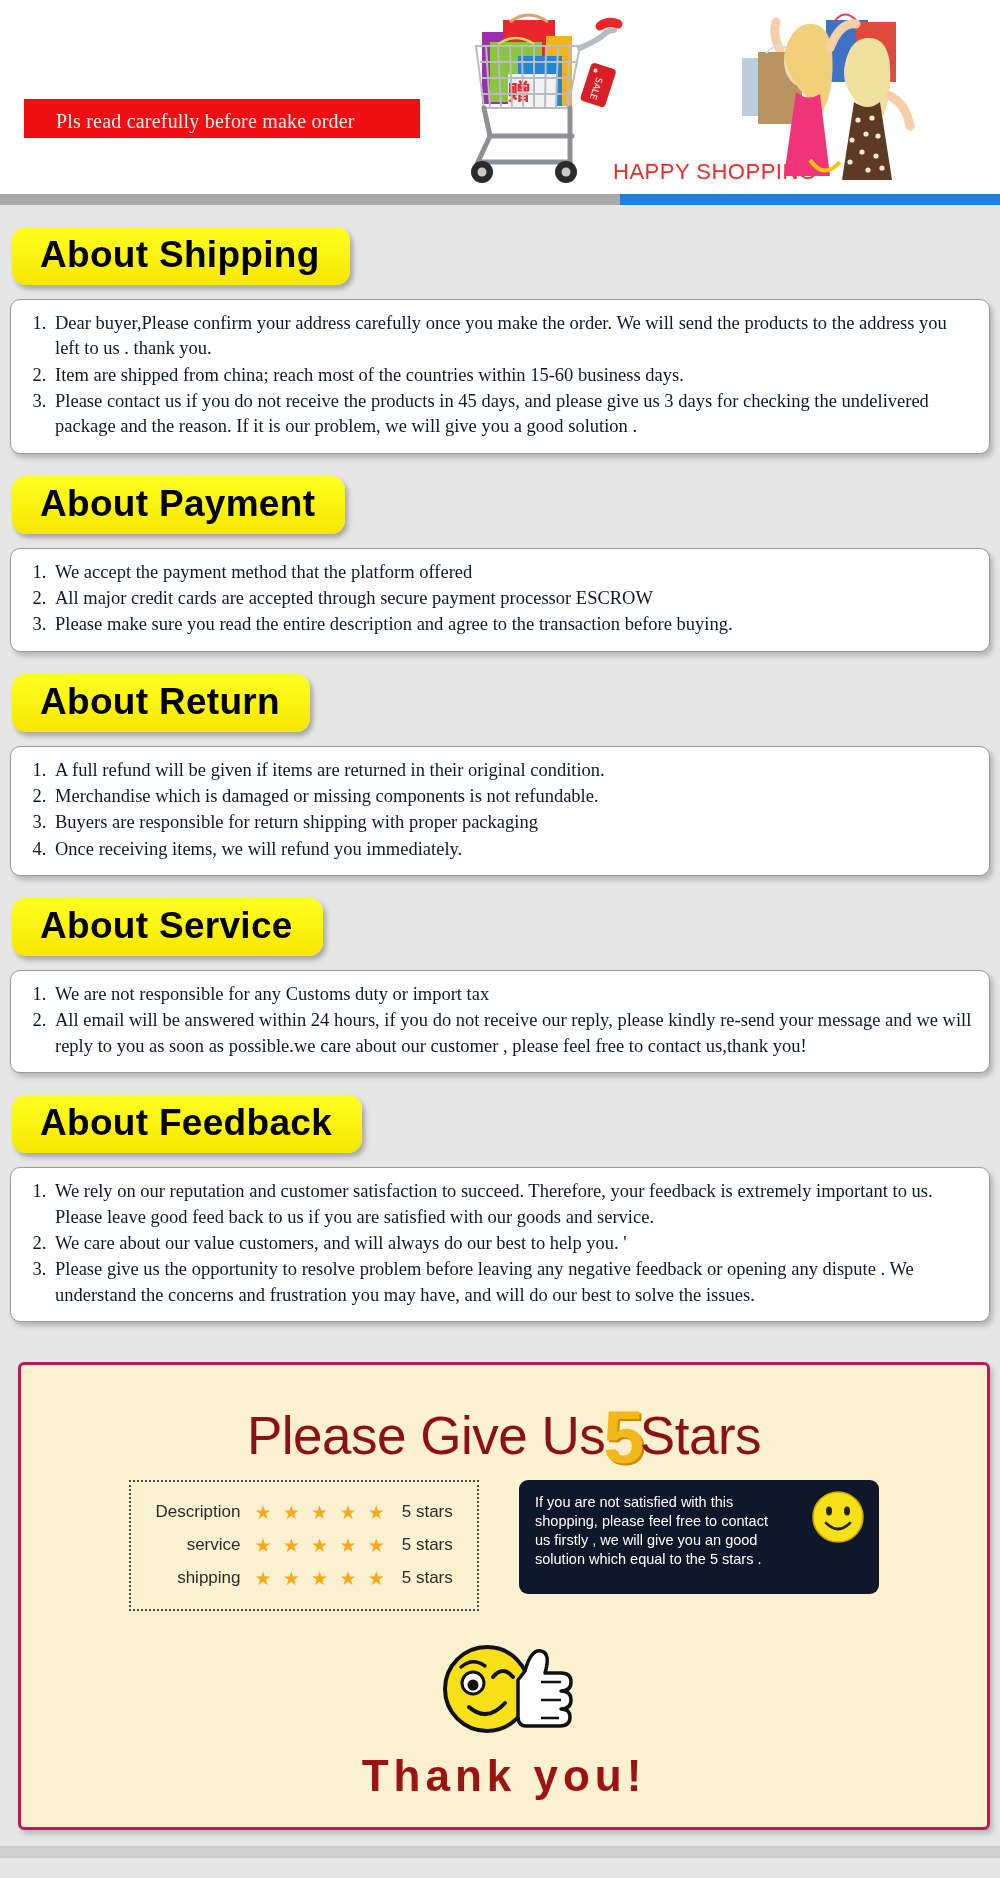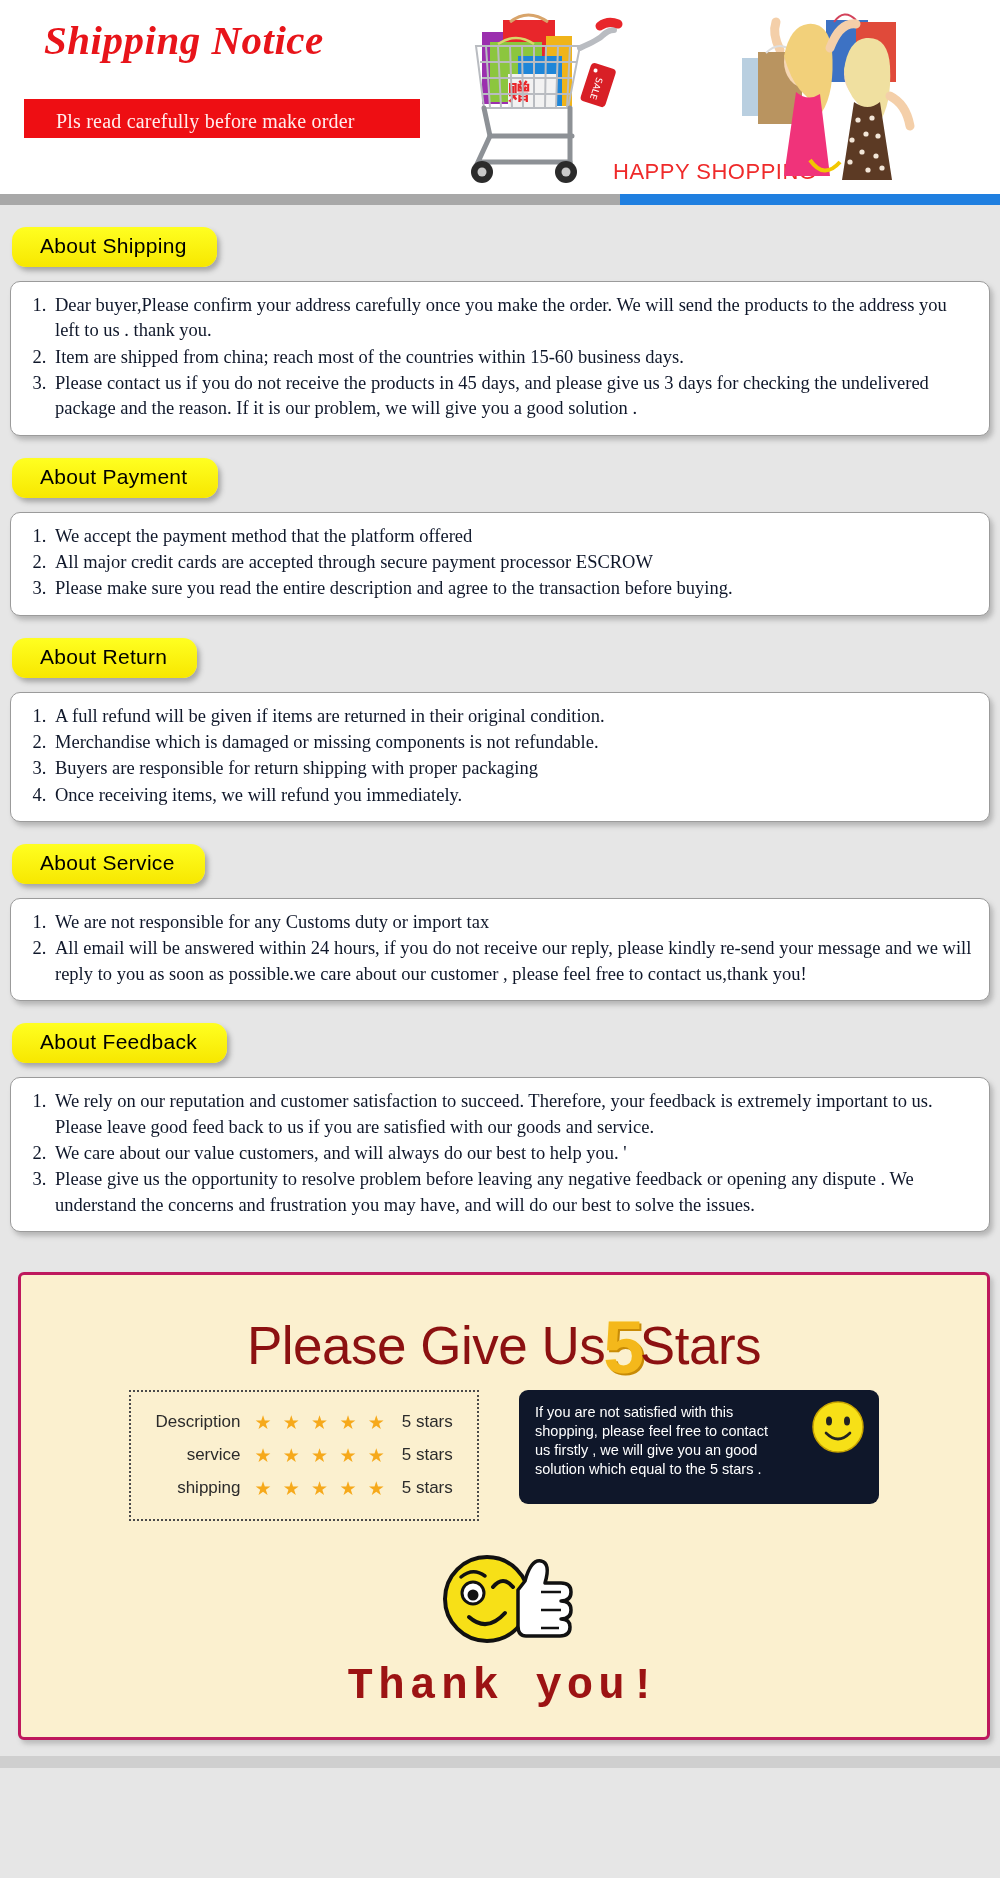--- a/index.html
+++ b/index.html
@@ -85,22 +85,22 @@
     display: inline-block;
     background: #fcee21;
     background: linear-gradient(180deg,#ffff21 0%, #f7e700 100%);
     border-radius: 14px;
     box-shadow: 3px 4px 5px rgba(90,90,90,0.45);
     padding: 7px 30px 9px 28px;
     margin: 22px 0 14px 2px;
   }
   .badge span {
     font-family: "Liberation Sans", "DejaVu Sans", sans-serif;
-    font-weight: normal;
-    font-size: 21px;
+    font-weight: bold;
+    font-size: 37px;
     color: #000;
     letter-spacing: 0.3px;
   }
   .panel {
     background: #fff;
     border: 1px solid #9b9b9b;
     border-radius: 10px;
     box-shadow: 3px 4px 5px rgba(110,110,110,0.40);
     padding: 11px 14px 12px 14px;
   }
@@ -187,37 +187,36 @@
   }
   .redbox p { margin: 0 0 11px 0; padding-right: 76px; }
   .redbox p.second { margin: 0; padding-right: 0; }
   .redbox .smiley-sm {
     position: absolute; right: 14px; top: 10px;
     width: 54px; height: 54px;
   }
 
   .thanks-wrap { text-align: center; margin-top: 22px; }
   .thanks-text {
-    font-family: Liberation Mono, monospace;
+    font-family: Liberation Sans, sans-serif;
     font-weight: bold;
     font-size: 44px;
     color: #9c1313;
     letter-spacing: 5px;
     margin-top: 2px;
   }
   .footer-bar { height: 12px; background: #cfcfcf; }
 </style>
 </head>
 <body>
 
 <div class="page">
 
   <div class="banner">
 
-    <div class="banner-title">Shipping Notice</div>
 
     <div class="banner-sub">
       <span>Pls read carefully before make order</span>
     </div>
 
     <div class="cart-wrap">
       <svg width="230" height="190" viewBox="0 0 230 190">
 
         <rect x="62" y="28" width="30" height="72" fill="#9b2fae"></rect>
         <rect x="83" y="16" width="52" height="60" fill="#e8262b"></rect>

